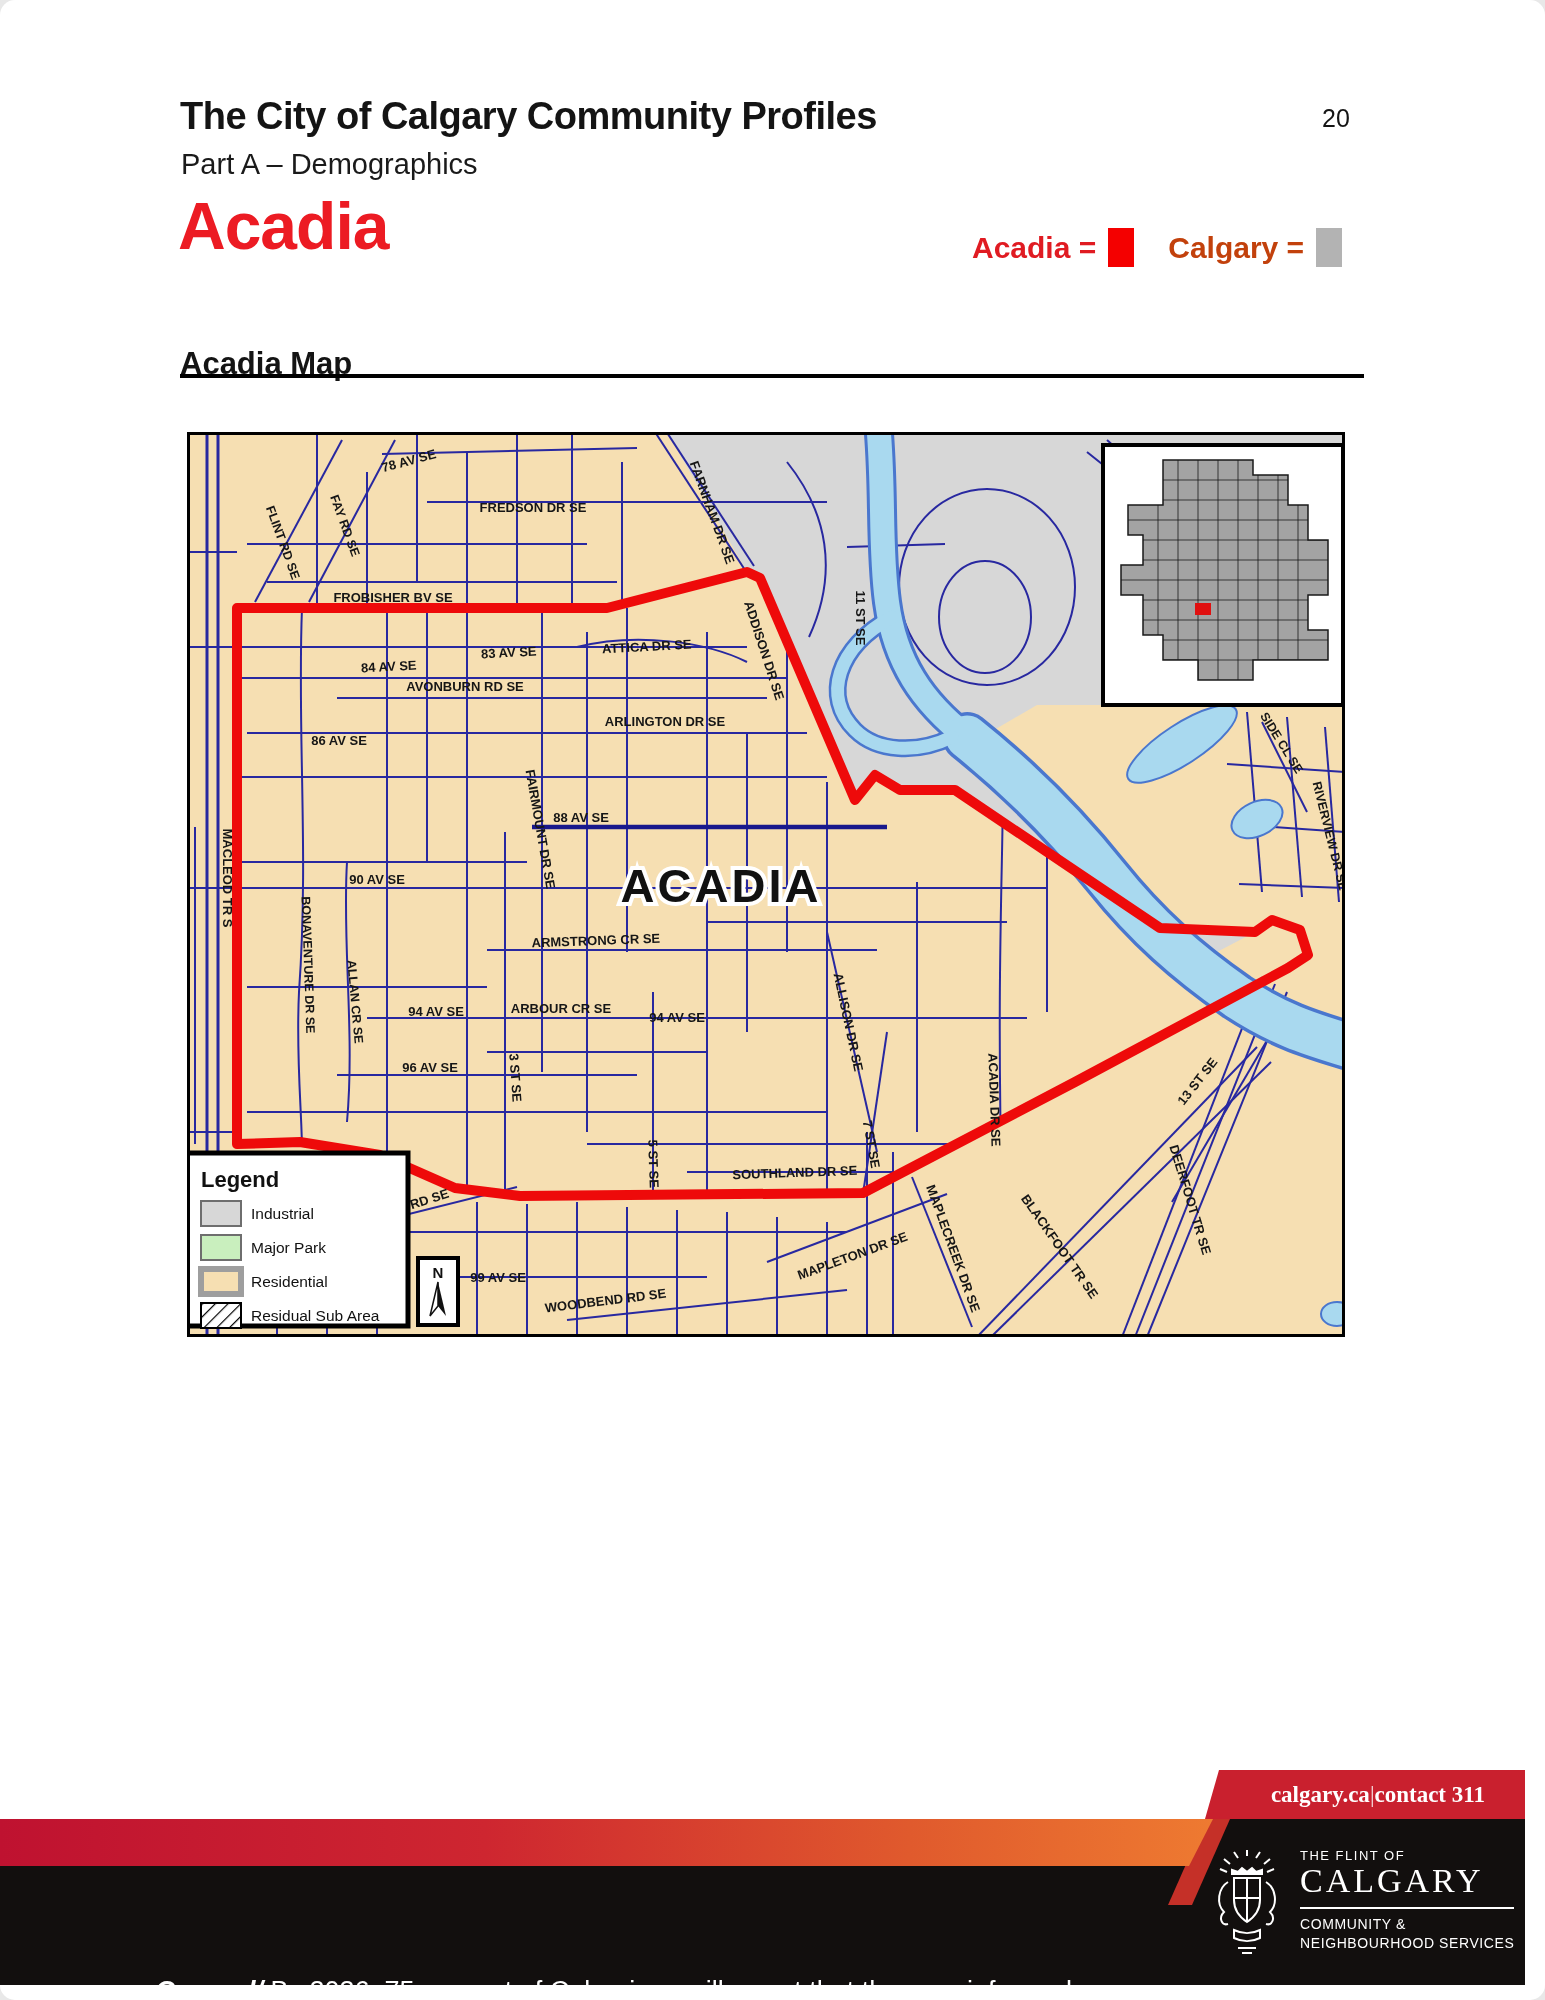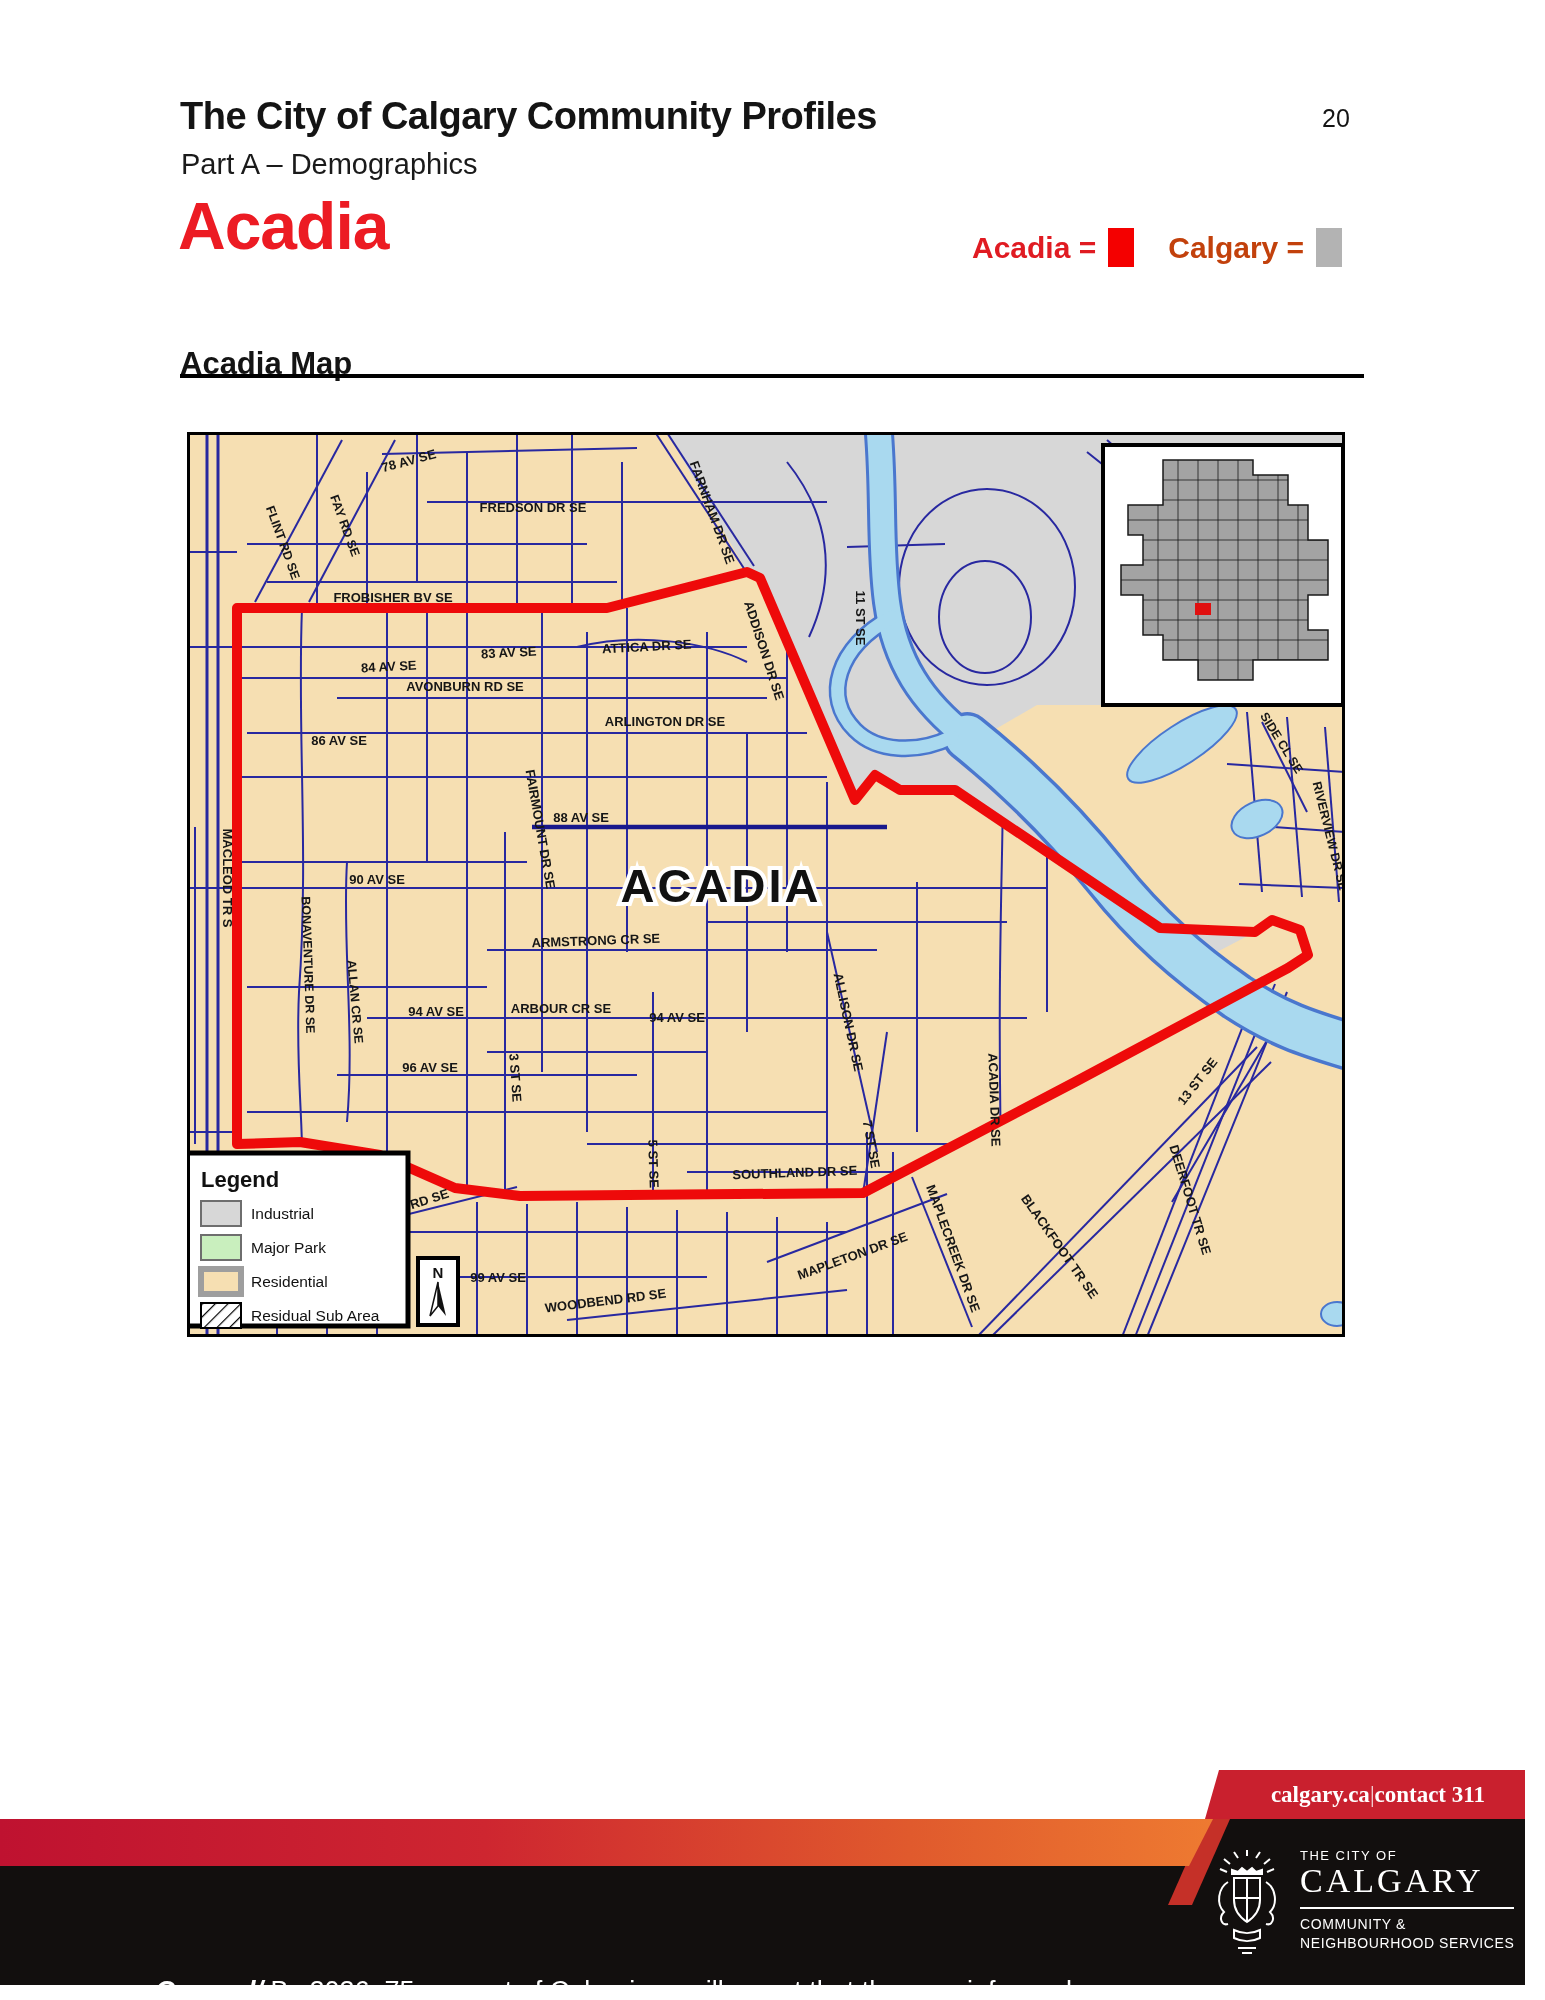--- a/index.html
+++ b/index.html
@@ -1,17 +1,17 @@
 <!DOCTYPE html>
 <html><head>
 <meta charset="utf-8">
 <style>
   html,body{margin:0;padding:0;background:#e8e8e8;}
   #page{position:relative;width:1545px;height:2000px;background:#ffffff;overflow:hidden;
-        font-family:"Liberation Sans", sans-serif;}
+        font-family:"Liberation Sans", sans-serif;border-radius:15px;}
   
   .doc-title{position:absolute;left:180px;top:95px;font-size:38px;font-weight:bold;color:#141414;letter-spacing:-.5px;}
   .page-num{position:absolute;left:1322px;top:104px;font-size:25px;color:#141414;}
   .doc-subtitle{position:absolute;left:181px;top:148px;font-size:29px;color:#1a1a1a;}
   .community-title{position:absolute;left:178px;top:188px;font-size:66px;font-weight:bold;color:#ec1b23;letter-spacing:-1px;}
   .swatch-row{position:absolute;left:972px;top:228px;display:flex;align-items:center;font-size:30px;font-weight:bold;}
   .swatch-row .lbl-red{color:#e01b22;}
   .swatch-row .lbl-gray{color:#c2410c;margin-left:34px;}
   .sq{display:inline-block;width:26px;height:39px;margin-left:12px;}
   .sq-red{background:#f40000;}
@@ -326,21 +326,21 @@
         <path d="M24,26 L54,26 L54,22 L48,24 L44,20 L39,24 L34,20 L30,24 L24,22 Z" fill="#fff"></path>
         <path d="M26,30 L52,30 L52,52 C52,64 45,70 39,74 C33,70 26,64 26,52 Z"></path>
         <path d="M39,30 L39,74 M26,50 L52,50"></path>
         <path d="M20,34 C10,40 8,56 16,64 C10,70 14,78 20,76"></path>
         <path d="M58,34 C68,40 70,56 62,64 C68,70 64,78 58,76"></path>
         <path d="M26,82 C34,86 44,86 52,82 L52,90 C44,94 34,94 26,90 Z"></path>
         <path d="M30,100 L48,100 M34,105 L44,105"></path>
       </g>
     </svg>
     <div class="logo-text">
-      <div class="logo-top">THE CITY OF</div>
+      <div class="logo-top">THE FLINT OF</div>
       <div class="logo-name">CALGARY</div>
       <div class="logo-sub">
         <div>COMMUNITY &amp;</div>
         <div>NEIGHBOURHOOD SERVICES</div>
       </div>
     </div>
   </div>
 
 </div>
 

